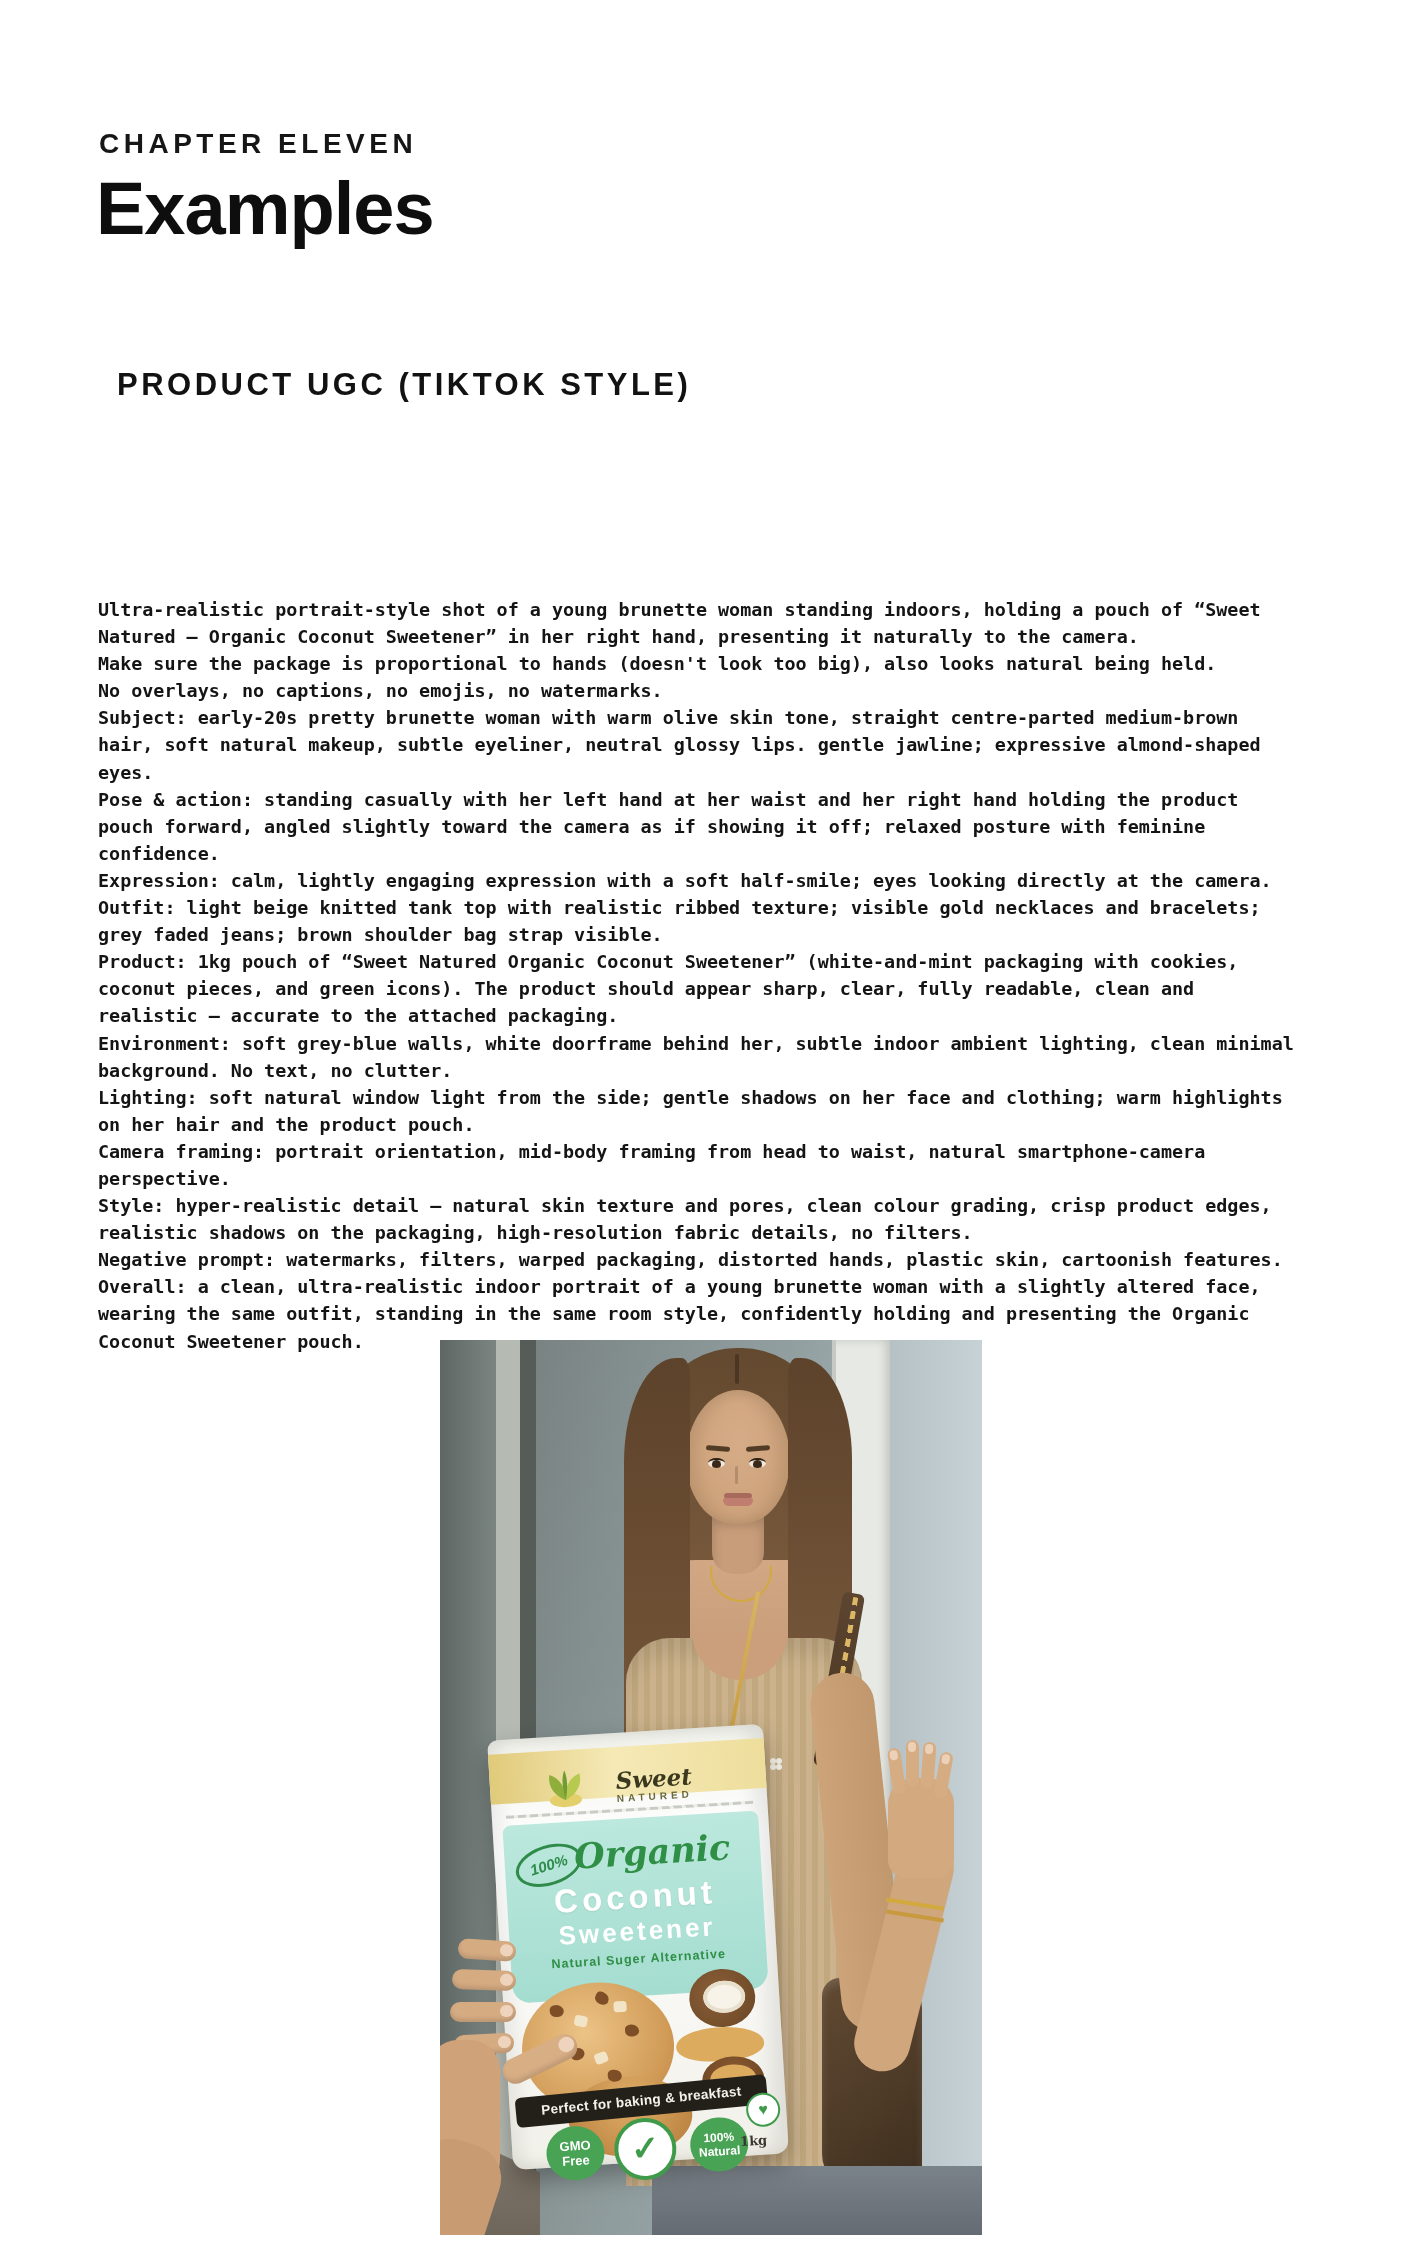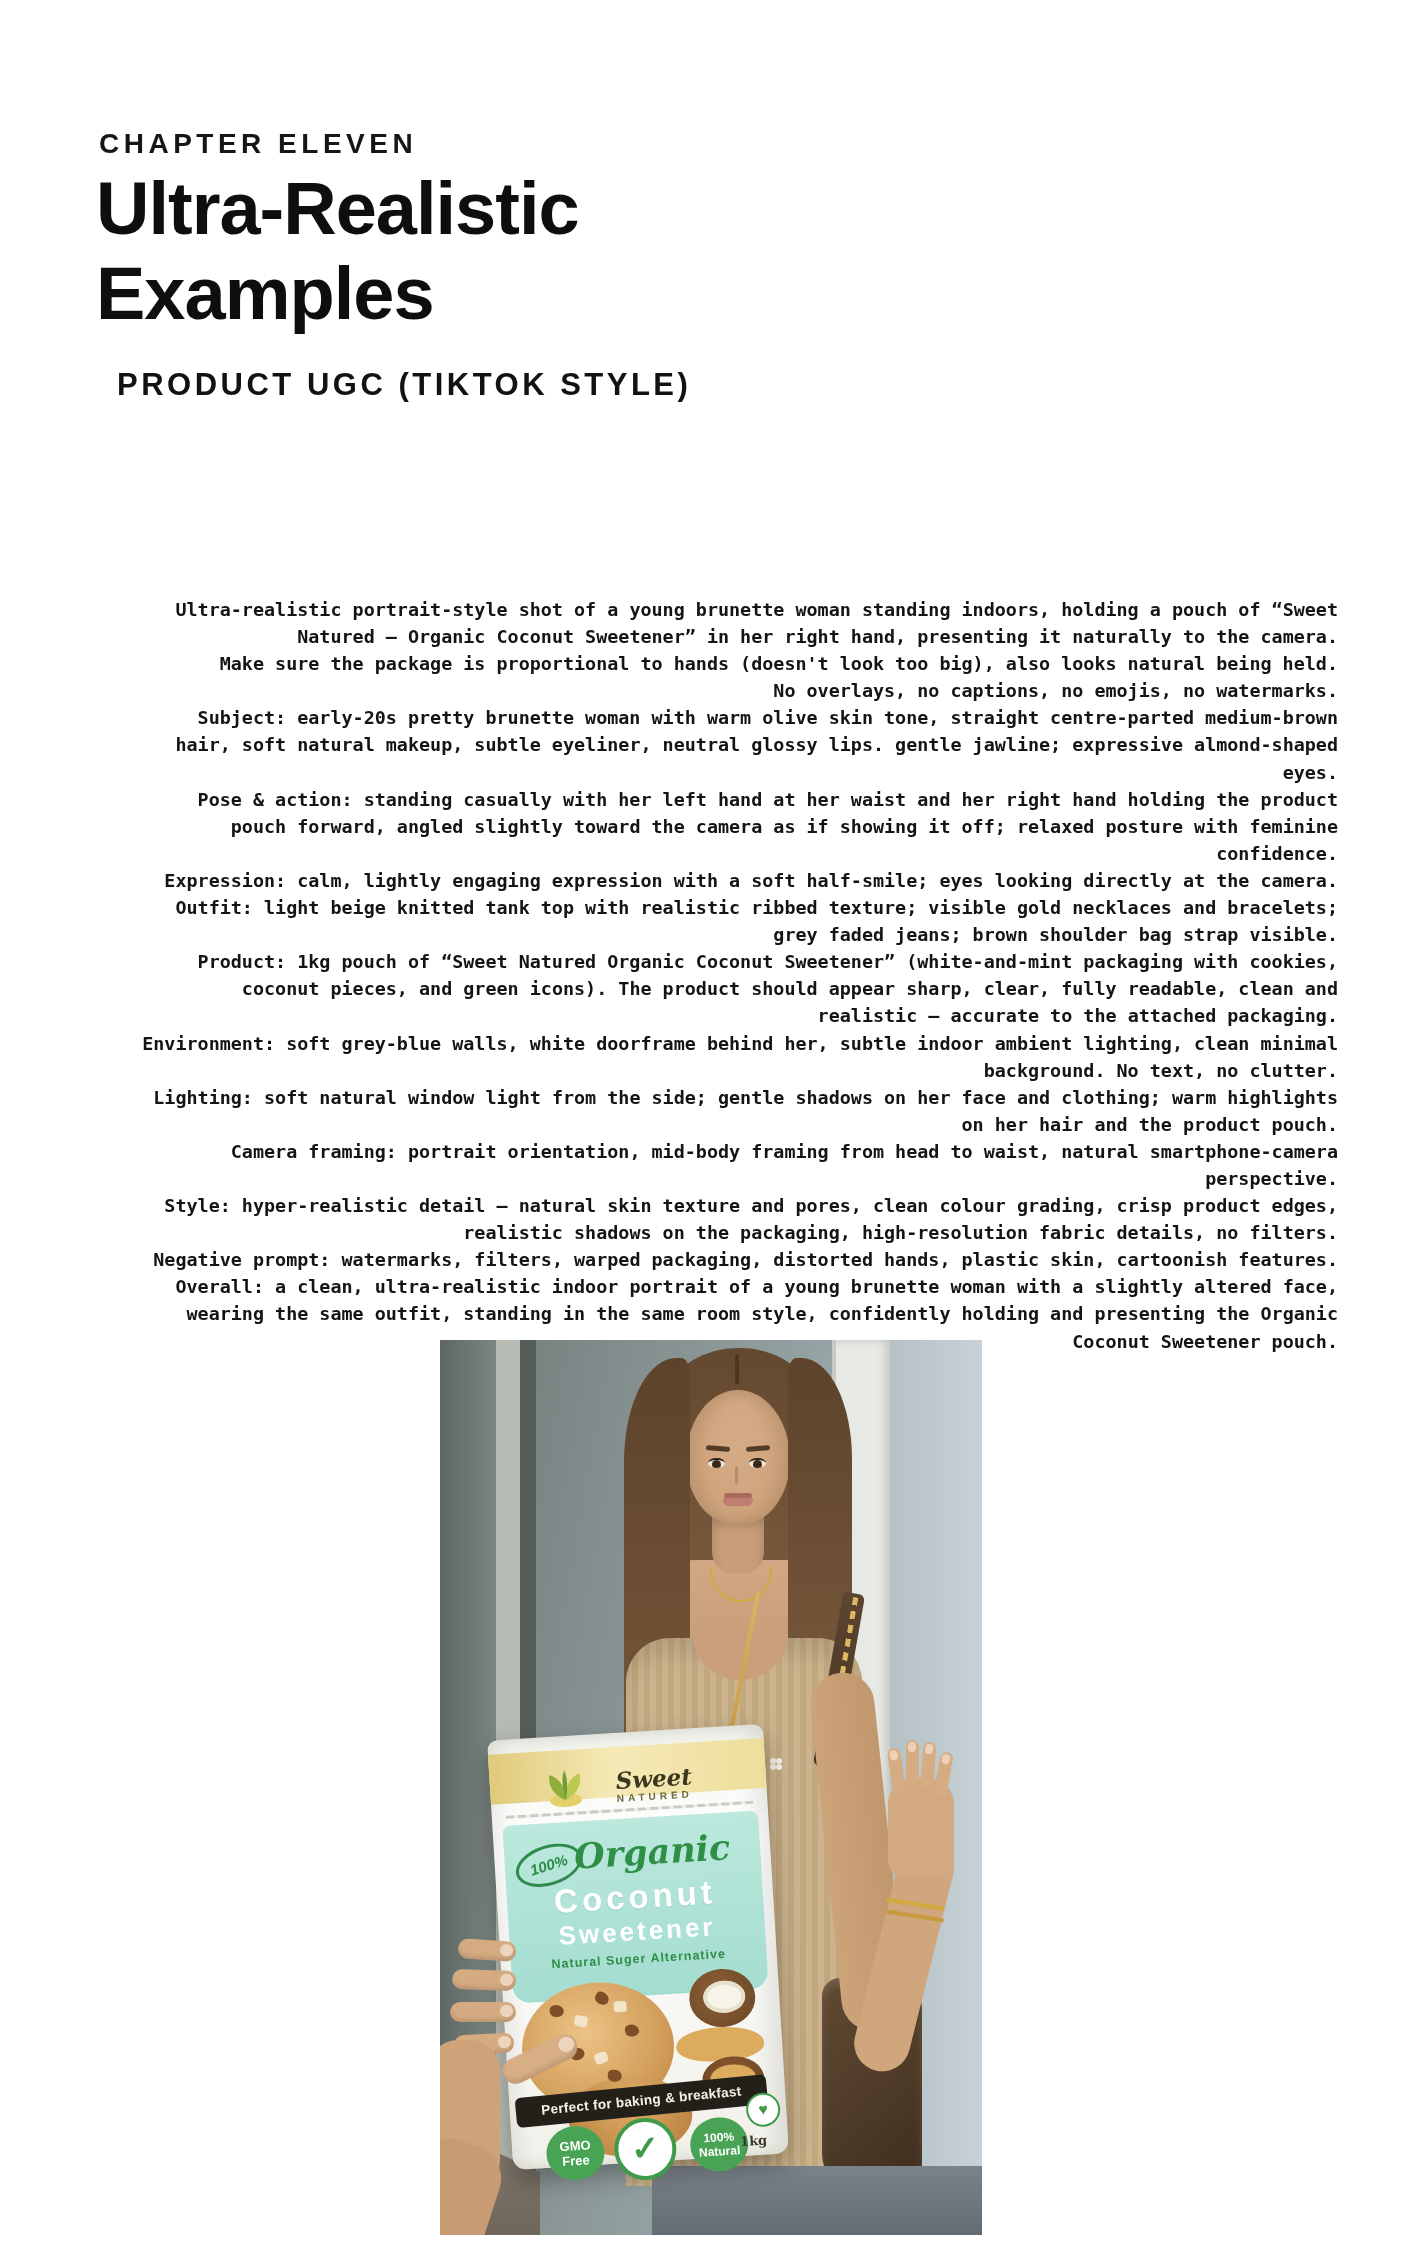--- a/index.html
+++ b/index.html
@@ -16,21 +16,21 @@
     letter-spacing:-1px;line-height:85px;color:#0e0e0e;
   }
   .title span{display:block;}
   .section{
     position:absolute;left:99px;top:349px;font-size:31px;font-weight:700;
     letter-spacing:3.5px;color:#121212;
   }
   .prompt{
     position:absolute;left:98px;top:596px;width:1240px;
     font-family:"DejaVu Sans Mono", monospace;font-weight:700;
-    font-size:18.4px;line-height:27.1px;white-space:pre-wrap;color:#141414;text-align:right;
+    font-size:18.4px;line-height:27.1px;white-space:pre-wrap;color:#141414;
   }
   
   .photo{
     position:absolute;left:440px;top:1340px;width:542px;height:895px;
     overflow:hidden;background:#9aa5a7;
   }
   .abs{position:absolute;}
   .wall{
     inset:0;background:linear-gradient(100deg,#6e7876 0%,#838e8e 28%,#93a0a1 52%,#a8b4b7 72%,#bfcacd 100%);
   }
@@ -200,21 +200,20 @@
   .thumb .nail{position:absolute;right:2px;top:4px;width:16px;height:15px;background:#eed3bd;border-radius:8px;}
   .palm{left:-12px;top:700px;width:72px;height:150px;background:#cfa27a;border-radius:30px;}
   .wrist{left:-34px;top:800px;width:86px;height:130px;background:#c89b73;border-radius:34px;transform:rotate(18deg);}
 </style>
 </head>
 <body>
 
 <div class="kicker">CHAPTER ELEVEN</div>
 
 <h1 class="title" style="margin:0;">
-  <span>Ultra-Realistic</span>
   <span>Examples</span>
 </h1>
 
 <h2 class="section" style="margin:18px;">PRODUCT UGC (TIKTOK STYLE)</h2>
 
 <div class="prompt">Ultra-realistic portrait-style shot of a young brunette woman standing indoors, holding a pouch of “Sweet
 Natured – Organic Coconut Sweetener” in her right hand, presenting it naturally to the camera.
 Make sure the package is proportional to hands (doesn't look too big), also looks natural being held.
 No overlays, no captions, no emojis, no watermarks.
 Subject: early-20s pretty brunette woman with warm olive skin tone, straight centre-parted medium-brown

